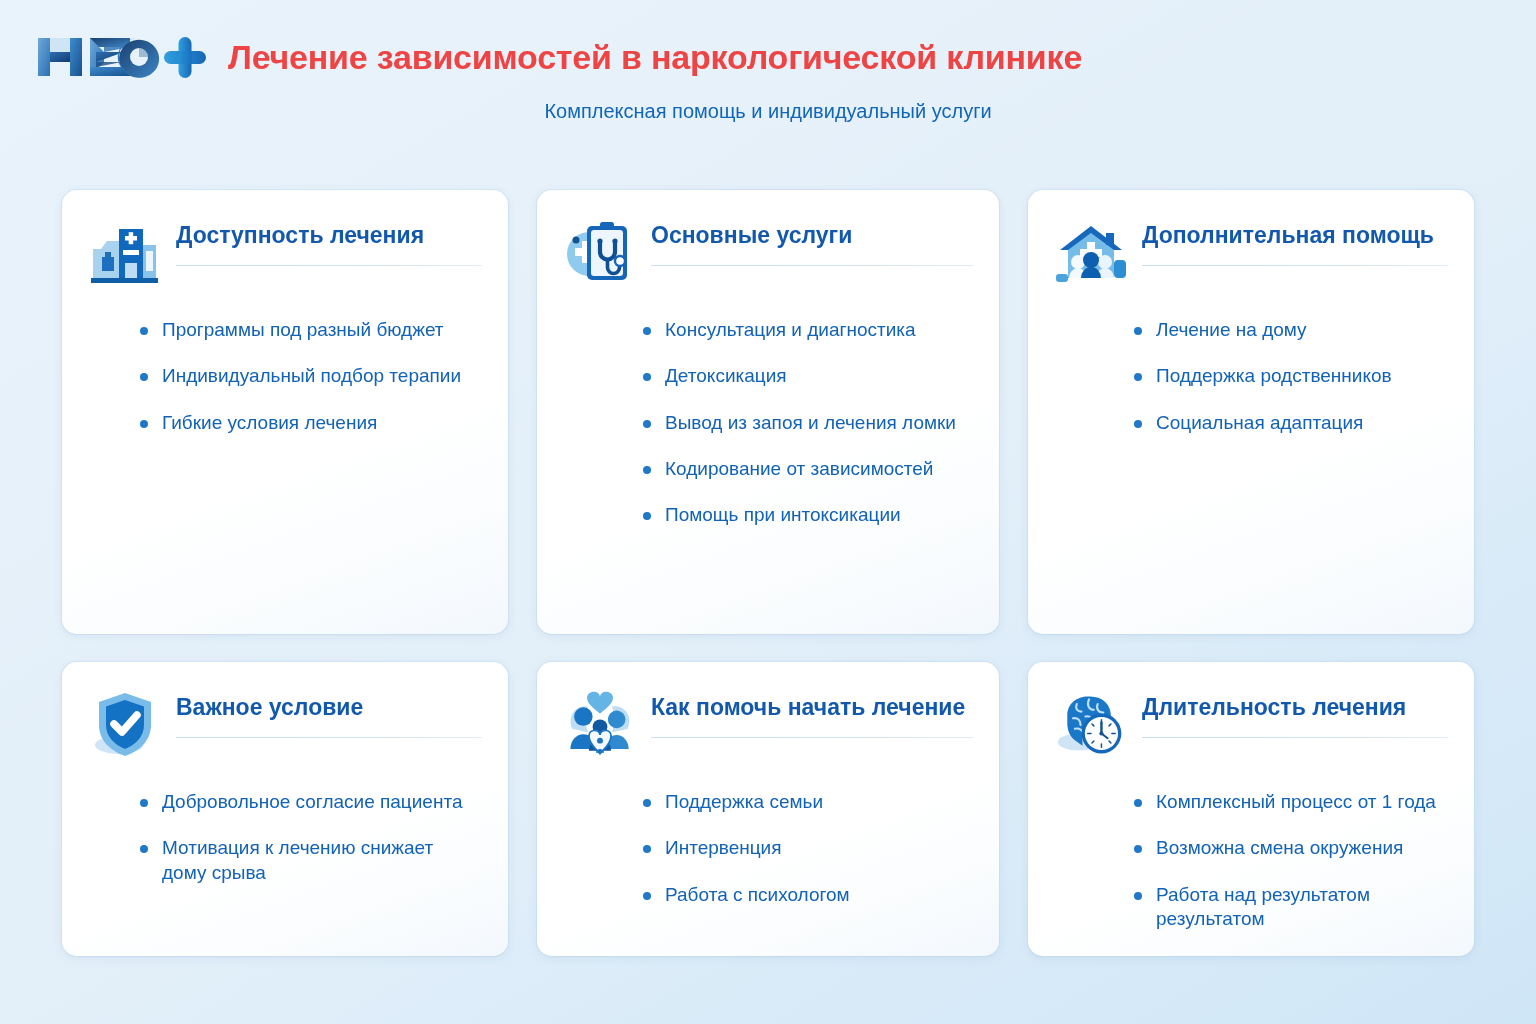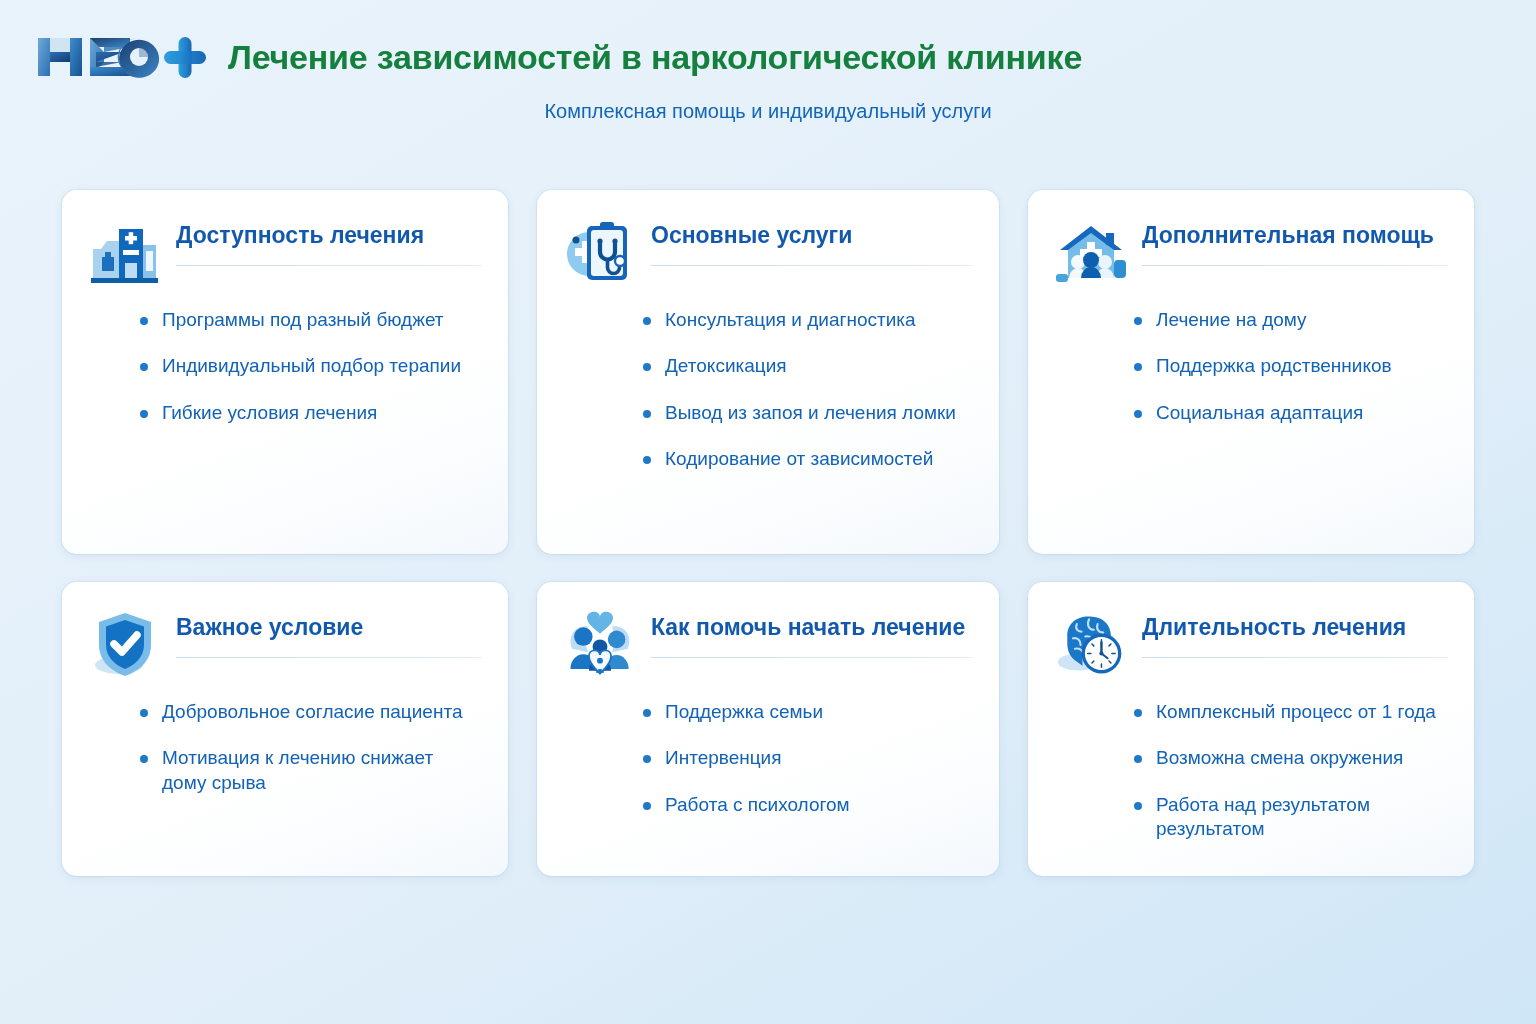--- a/index.html
+++ b/index.html
@@ -29,21 +29,21 @@
     align-items: center;
     margin-right: 18px;
     flex: 0 0 auto;
   }
 
   .logo svg { display: block; }
 
   .page-title {
     font-size: 34px;
     font-weight: bold;
-    color: #15803d;
+    color: #ef4444;
     letter-spacing: -0.2px;
     white-space: nowrap;
   }
 
   .subtitle-wrap {
     text-align: center;
     margin-top: 18px;
   }
 
   .subtitle {
@@ -65,21 +65,21 @@
   }
 
   .card {
     background: linear-gradient(160deg, #ffffff 0%, #ffffff 58%, #fbfdfe 78%, #f3f8fd 100%);
     border-radius: 15px;
     box-shadow: 0 2px 10px rgba(60,110,160,0.10), 0 0 0 1px rgba(200,222,240,0.5);
     padding: 24px 26px 26px 26px;
     position: relative;
   }
 
-  .card.row1 { height: 364px; }
+  .card.row1 { height: 444px; }
   .card.row2 { height: 294px; }
 
   .card-head {
     display: flex;
     align-items: flex-start;
     gap: 14px;
   }
 
   .card-icon {
     flex: 0 0 auto;
@@ -106,21 +106,21 @@
   }
 
   .divider {
     height: 1px;
     background: linear-gradient(90deg, #c9def0 0%, #d4e6f4 70%, #e2eef8 100%);
     margin-top: 17px;
   }
 
   .bullets {
     list-style: none;
-    margin-top: 20px;
+    margin-top: 30px;
     padding-left: 52px;
   }
 
   .bullets li {
     position: relative;
     font-size: 19px;
     color: #1262b5;
     line-height: 1.28;
     margin-bottom: 22px;
     padding-left: 22px;
@@ -258,20 +258,21 @@
       <div class="head-text">
         <div class="card-title">Основные услуги</div>
         <div class="divider"></div>
       </div>
     </div>
     <ul class="bullets">
       <li>Консультация и диагностика</li>
       <li>Детоксикация</li>
       <li>Вывод из запоя и лечения ломки</li>
       <li>Кодирование от зависимостей</li>
+      <li>Помощь при интоксикации</li>
     </ul>
   </div>
 
   <div class="card row1 card-3">
     <div class="card-head">
       <div class="card-icon">
         <svg width="74" height="64" viewBox="0 0 74 64" aria-hidden="true">
           <path d="M6,30 L37,6 L68,30 L60,30 L60,58 L14,58 L14,30 Z" fill="#1668bd"></path>
           <path d="M14,30 L37,13 L60,30 L60,58 L14,58 Z" fill="#76bce9"></path>
           <rect x="52" y="13" width="8" height="12" fill="#1668bd"></rect>

